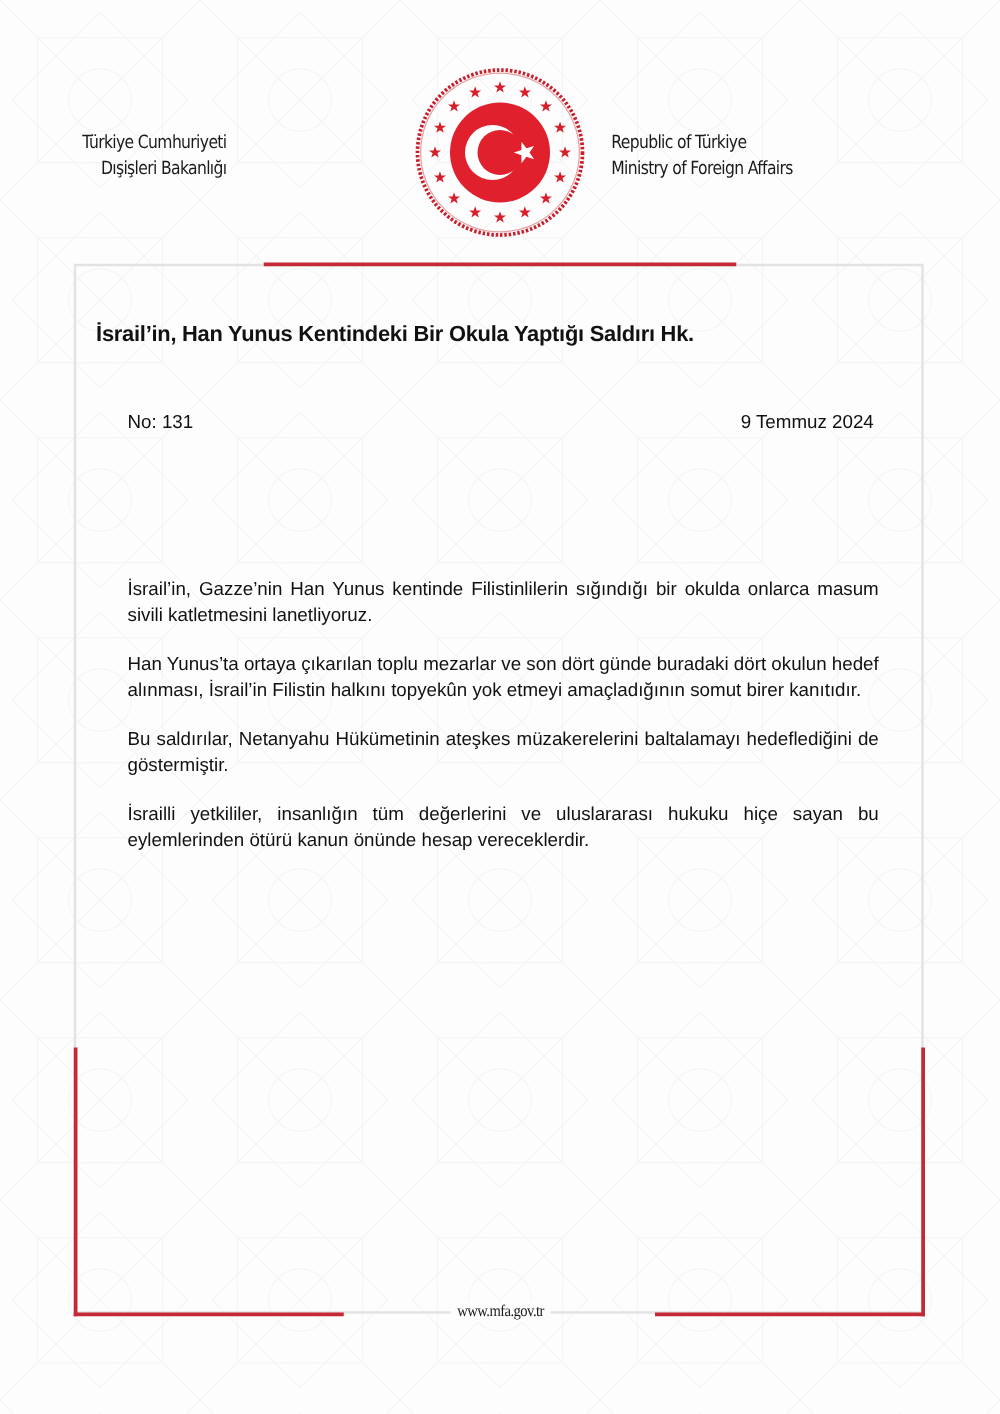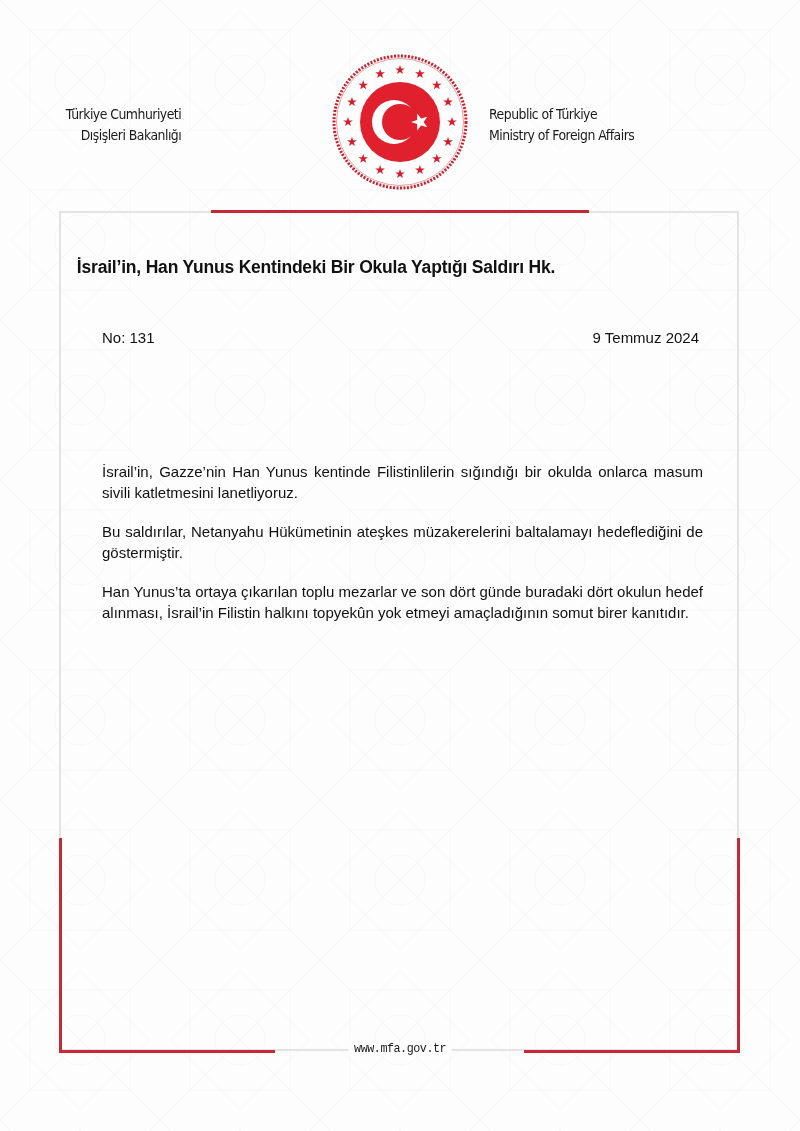--- a/index.html
+++ b/index.html
@@ -30,21 +30,21 @@
     border: 2px solid #e3e3e3; box-sizing: border-box; z-index: 1;
   }
   .red { position: absolute; background: #c42a35; z-index: 3; }
   .red-top { left: 211px; top: 210px; width: 378px; height: 3px; }
   .red-left { left: 59px; top: 838px; width: 3px; height: 215px; }
   .red-right { left: 737px; top: 838px; width: 3px; height: 215px; }
   .red-bl { left: 59px; top: 1050px; width: 216px; height: 3px; }
   .red-br { left: 524px; top: 1050px; width: 216px; height: 3px; }
   .footer-url {
     position: absolute; left: 0; width: 800px; top: 1041px; text-align: center; z-index: 4;
-    font-family: Liberation Mono, monospace; font-size: 13px; color: #1a1a1a;
+    font-family: Liberation Serif, serif; font-size: 13px; color: #1a1a1a;
     letter-spacing: -0.5px;
   }
   .footer-url span { background: #fdfdfd; padding: 0 6px; display: inline-block; transform: scaleX(0.9); }
 
   .content { position: absolute; left: 102px; width: 601px; z-index: 4; }
   .title {
     position: absolute; left: 0; width: 632px; top: 257px; text-align: center; z-index: 4;
     font-size: 17.5px; font-weight: bold; letter-spacing: -0.2px; color: #111;
   }
   .meta { top: 329px; height: 20px; font-weight: normal; font-size: 15px; }
@@ -152,19 +152,20 @@
 
 <div class="title">İsrail’in, Han Yunus Kentindeki Bir Okula Yaptığı Saldırı Hk.</div>
 
 <div class="content meta">
   <span class="no">No: 131</span>
   <span class="date">9 Temmuz 2024</span>
 </div>
 
 <div class="content body">
   <p>İsrail’in, Gazze’nin Han Yunus kentinde Filistinlilerin sığındığı bir okulda onlarca masum sivili katletmesini lanetliyoruz.</p>
+  <p>Han Yunus’ta ortaya çıkarılan toplu mezarlar ve son dört günde buradaki dört okulun hedef alınması, İsrail’in Filistin halkını topyekûn yok etmeyi amaçladığının somut birer kanıtıdır.</p>
   <p>Bu saldırılar, Netanyahu Hükümetinin ateşkes müzakerelerini baltalamayı hedeflediğini de göstermiştir.</p>
-  <p>Han Yunus’ta ortaya çıkarılan toplu mezarlar ve son dört günde buradaki dört okulun hedef alınması, İsrail’in Filistin halkını topyekûn yok etmeyi amaçladığının somut birer kanıtıdır.</p>
+  <p>İsrailli yetkililer, insanlığın tüm değerlerini ve uluslararası hukuku hiçe sayan bu eylemlerinden ötürü kanun önünde hesap vereceklerdir.</p>
 </div>
 
 <div class="footer-url">
   <span>www.mfa.gov.tr</span>
 </div>
 
 </body></html>

